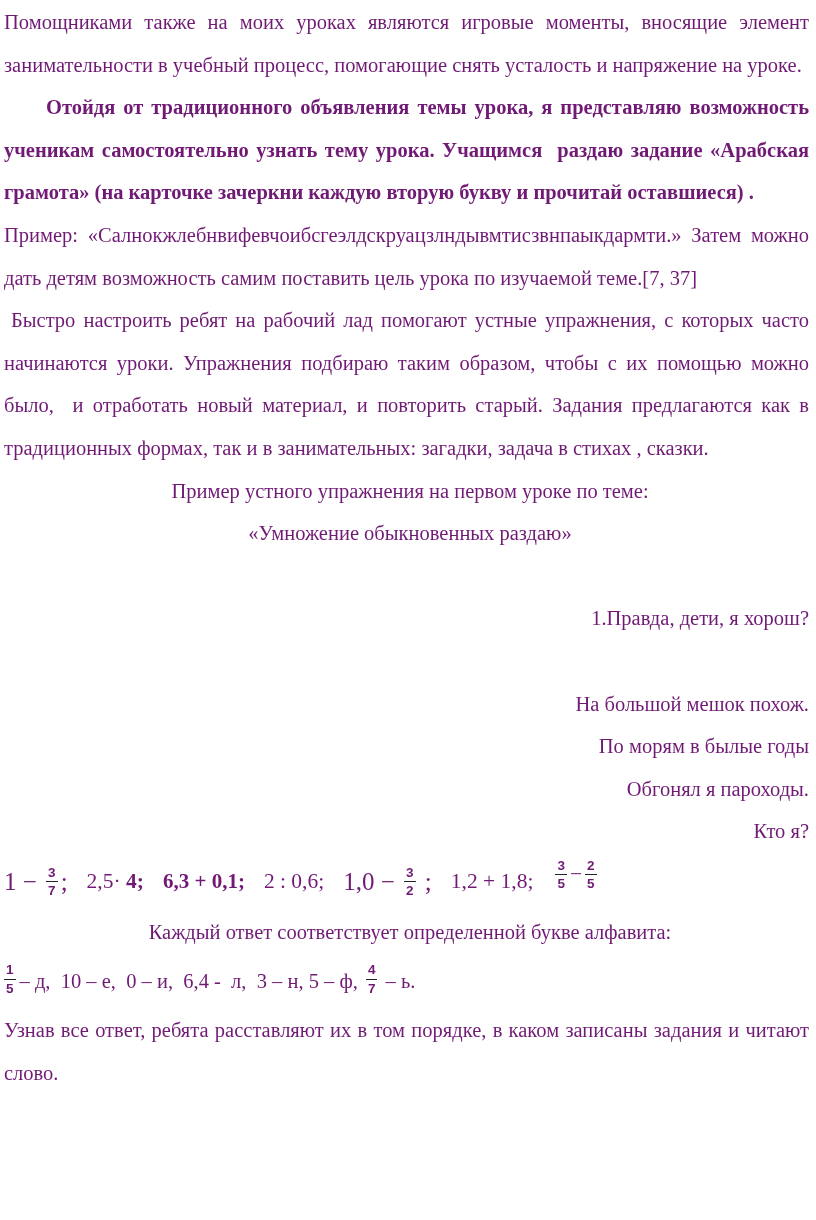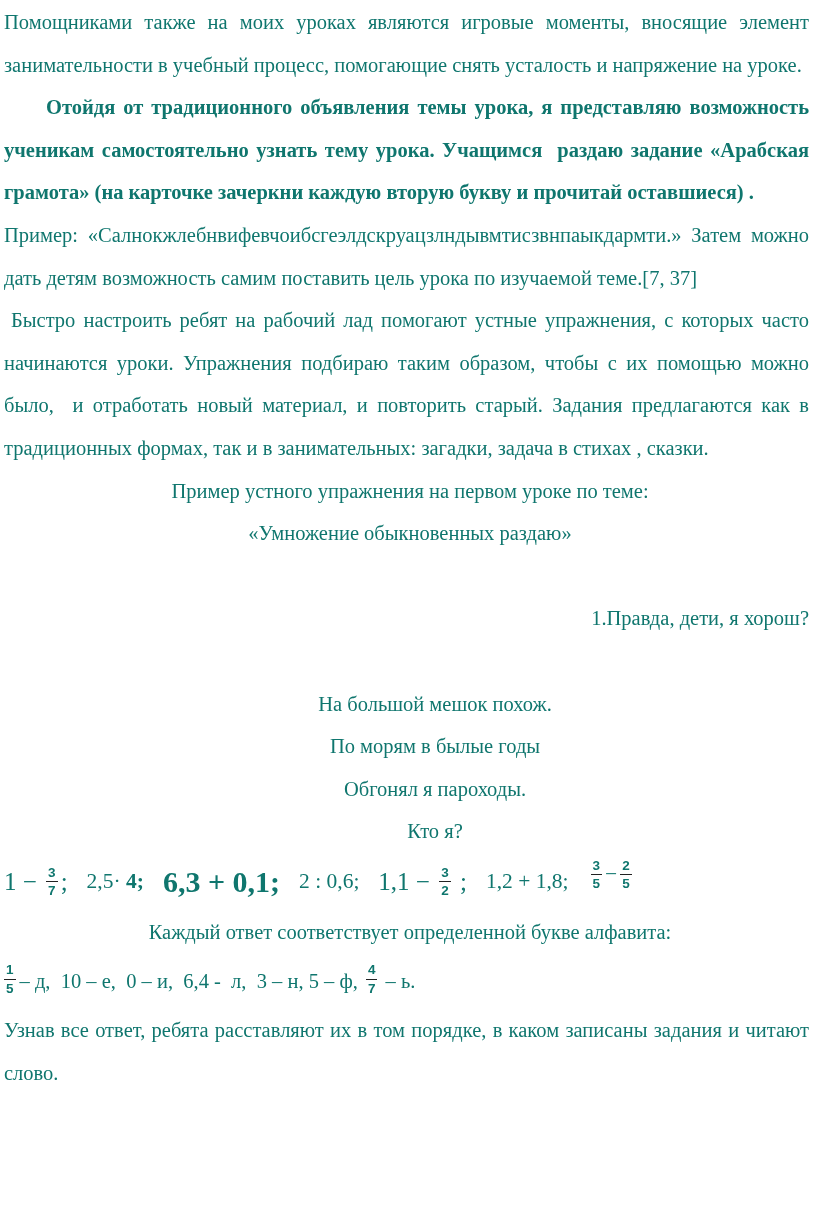--- a/index.html
+++ b/index.html
@@ -7,55 +7,55 @@
     padding: 0;
     background: #ffffff;
   }
   .page {
     position: relative;
     width: 816px;
     height: 1220px;
     box-sizing: border-box;
     padding: 1px 7px 0 4px;
     background: #ffffff;
-    color: #0f766e;
+    color: #701a75;
     font-family: "Liberation Serif", "DejaVu Serif", serif;
     font-size: 20.5px;
     overflow: hidden;
   }
   p {
     margin: 0;
     line-height: 42.6px;
     text-align: justify;
     white-space: pre-wrap;
   }
   .indent-big { text-indent: 42px; font-weight: bold; }
   .indent-sm  { text-indent: 7px; }
   .left       { text-align: center; }
-  .poem-line  { text-align: center; padding-left: 57px; }
+  .poem-line  { text-align: right; padding-left: 57px; }
   .list-row   { text-align: right; }
   .list-num   { display: inline-block; width: 51px; }
 
   
   .math-line {
     display: flex;
     align-items: center;
     height: 58px;
     text-align: left;
     line-height: 1;
   }
   .mexpr {
     display: inline-flex;
     align-items: center;
     margin-right: 19px;
     font-size: 21.5px;
     white-space: pre;
   }
   .mexpr.big  { font-size: 25px; }
-  .mexpr.bold { font-weight: bold; font-size: 30px; }
+  .mexpr.bold { font-weight: bold; font-size: 21px; }
   .mexpr .b   { font-weight: bold; }
   .mexpr.raised { transform: translateY(-7px); }
   .frac {
     display: inline-flex;
     flex-direction: column;
     align-items: center;
     font-family: "Liberation Sans", "DejaVu Sans", sans-serif;
     font-weight: bold;
     font-size: 13.5px;
     line-height: 1.15;
@@ -105,21 +105,21 @@
   <p class="poem-line">По морям в былые годы</p>
   <p class="poem-line">Обгонял я пароходы.</p>
   <p class="poem-line">Кто я?</p>
 
 
   <p class="math-line">
     <span class="mexpr big"><span>1 − </span><span class="frac"><span class="num">3</span><span class="den">7</span></span><span>;</span></span>
     <span class="mexpr"><span>2,5· </span><span class="b">4;</span></span>
     <span class="mexpr bold"><span>6,3 + 0,1</span><span>;</span></span>
     <span class="mexpr">2 : 0,6;</span>
-    <span class="mexpr big"><span>1,1 − </span><span class="frac"><span class="num">3</span><span class="den">2</span></span><span> ;</span></span>
+    <span class="mexpr big"><span>1,0 − </span><span class="frac"><span class="num">3</span><span class="den">2</span></span><span> ;</span></span>
     <span class="mexpr">1,2 + 1,8;</span>
     <span class="mexpr raised"><span class="frac"><span class="num">3</span><span class="den">5</span></span><span>−</span><span class="frac"><span class="num">2</span><span class="den">5</span></span></span>
   </p>
 
   <p class="indent-sm left">Каждый ответ соответствует определенной букве алфавита:</p>
 
   <p class="alpha-line">
     <span class="frac"><span class="num">1</span><span class="den">5</span></span><span>– д,  10 – е,  0 – и,  6,4 -  л,  3 – н, 5 – ф, </span><span class="frac frac2"><span class="num">4</span><span class="den">7</span></span><span> – ь.</span>
   </p>
 

